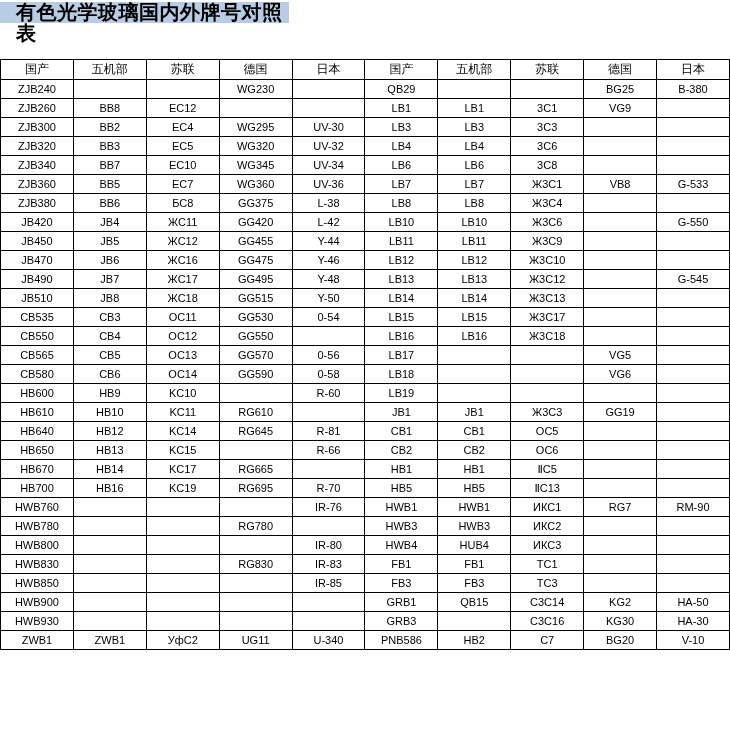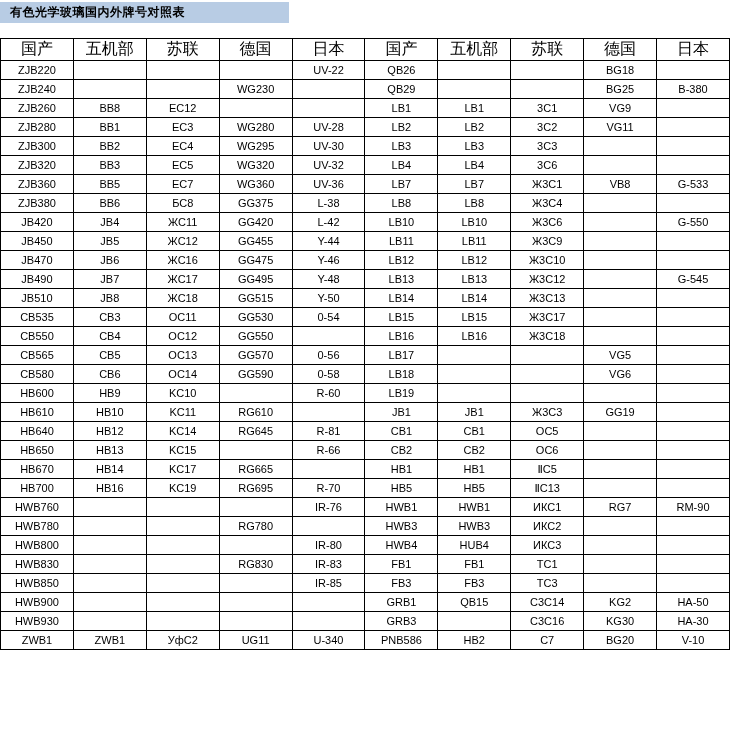--- a/index.html
+++ b/index.html
@@ -9,22 +9,22 @@
     background: #ffffff;
     overflow: hidden;
     font-family: "Liberation Sans", "DejaVu Sans", sans-serif;
   }
   .title-bar {
     display: inline-block;
     margin-top: 2px;
     width: 289px;
     height: 21px;
     line-height: 21px;
-    padding-left: 10px;
-    font-size: 12px;
+    padding-left: 16px;
+    font-size: 20px;
     font-weight: bold;
     color: #000000;
     letter-spacing: 0.5px;
   }
   table.compare {
     margin-top: 15px;
     border-collapse: collapse;
     table-layout: fixed;
     width: 730px;
   }
@@ -32,21 +32,21 @@
     border: 1px solid #000000;
     padding: 0;
     text-align: center;
     vertical-align: middle;
     white-space: nowrap;
     overflow: hidden;
     color: #000000;
   }
   table.compare th {
     height: 20px;
-    font-size: 16px;
+    font-size: 12px;
     font-weight: normal;
   }
   table.compare td {
     height: 19px;
     font-size: 11px;
   }
 </style>
 </head>
 <body>
 
@@ -64,32 +64,20 @@
       <th>日本</th>
       <th>国产</th>
       <th>五机部</th>
       <th>苏联</th>
       <th>德国</th>
       <th>日本</th>
     </tr>
   </thead>
   <tbody>
       <tr>
-        <td>ZJB220</td>
-        <td></td>
-        <td></td>
-        <td></td>
-        <td>UV-22</td>
-        <td>QB26</td>
-        <td></td>
-        <td></td>
-        <td>BG18</td>
-        <td></td>
-      </tr>
-      <tr>
         <td>ZJB240</td>
         <td></td>
         <td></td>
         <td>WG230</td>
         <td></td>
         <td>QB29</td>
         <td></td>
         <td></td>
         <td>BG25</td>
         <td>B-380</td>
@@ -97,32 +85,20 @@
       <tr>
         <td>ZJB260</td>
         <td>BB8</td>
         <td>EC12</td>
         <td></td>
         <td></td>
         <td>LB1</td>
         <td>LB1</td>
         <td>3C1</td>
         <td>VG9</td>
-        <td></td>
-      </tr>
-      <tr>
-        <td>ZJB280</td>
-        <td>BB1</td>
-        <td>EC3</td>
-        <td>WG280</td>
-        <td>UV-28</td>
-        <td>LB2</td>
-        <td>LB2</td>
-        <td>3C2</td>
-        <td>VG11</td>
         <td></td>
       </tr>
       <tr>
         <td>ZJB300</td>
         <td>BB2</td>
         <td>EC4</td>
         <td>WG295</td>
         <td>UV-30</td>
         <td>LB3</td>
         <td>LB3</td>
@@ -132,20 +108,32 @@
       </tr>
       <tr>
         <td>ZJB320</td>
         <td>BB3</td>
         <td>EC5</td>
         <td>WG320</td>
         <td>UV-32</td>
         <td>LB4</td>
         <td>LB4</td>
         <td>3C6</td>
+        <td></td>
+        <td></td>
+      </tr>
+      <tr>
+        <td>ZJB340</td>
+        <td>BB7</td>
+        <td>EC10</td>
+        <td>WG345</td>
+        <td>UV-34</td>
+        <td>LB6</td>
+        <td>LB6</td>
+        <td>3C8</td>
         <td></td>
         <td></td>
       </tr>
       <tr>
         <td>ZJB360</td>
         <td>BB5</td>
         <td>EC7</td>
         <td>WG360</td>
         <td>UV-36</td>
         <td>LB7</td>

